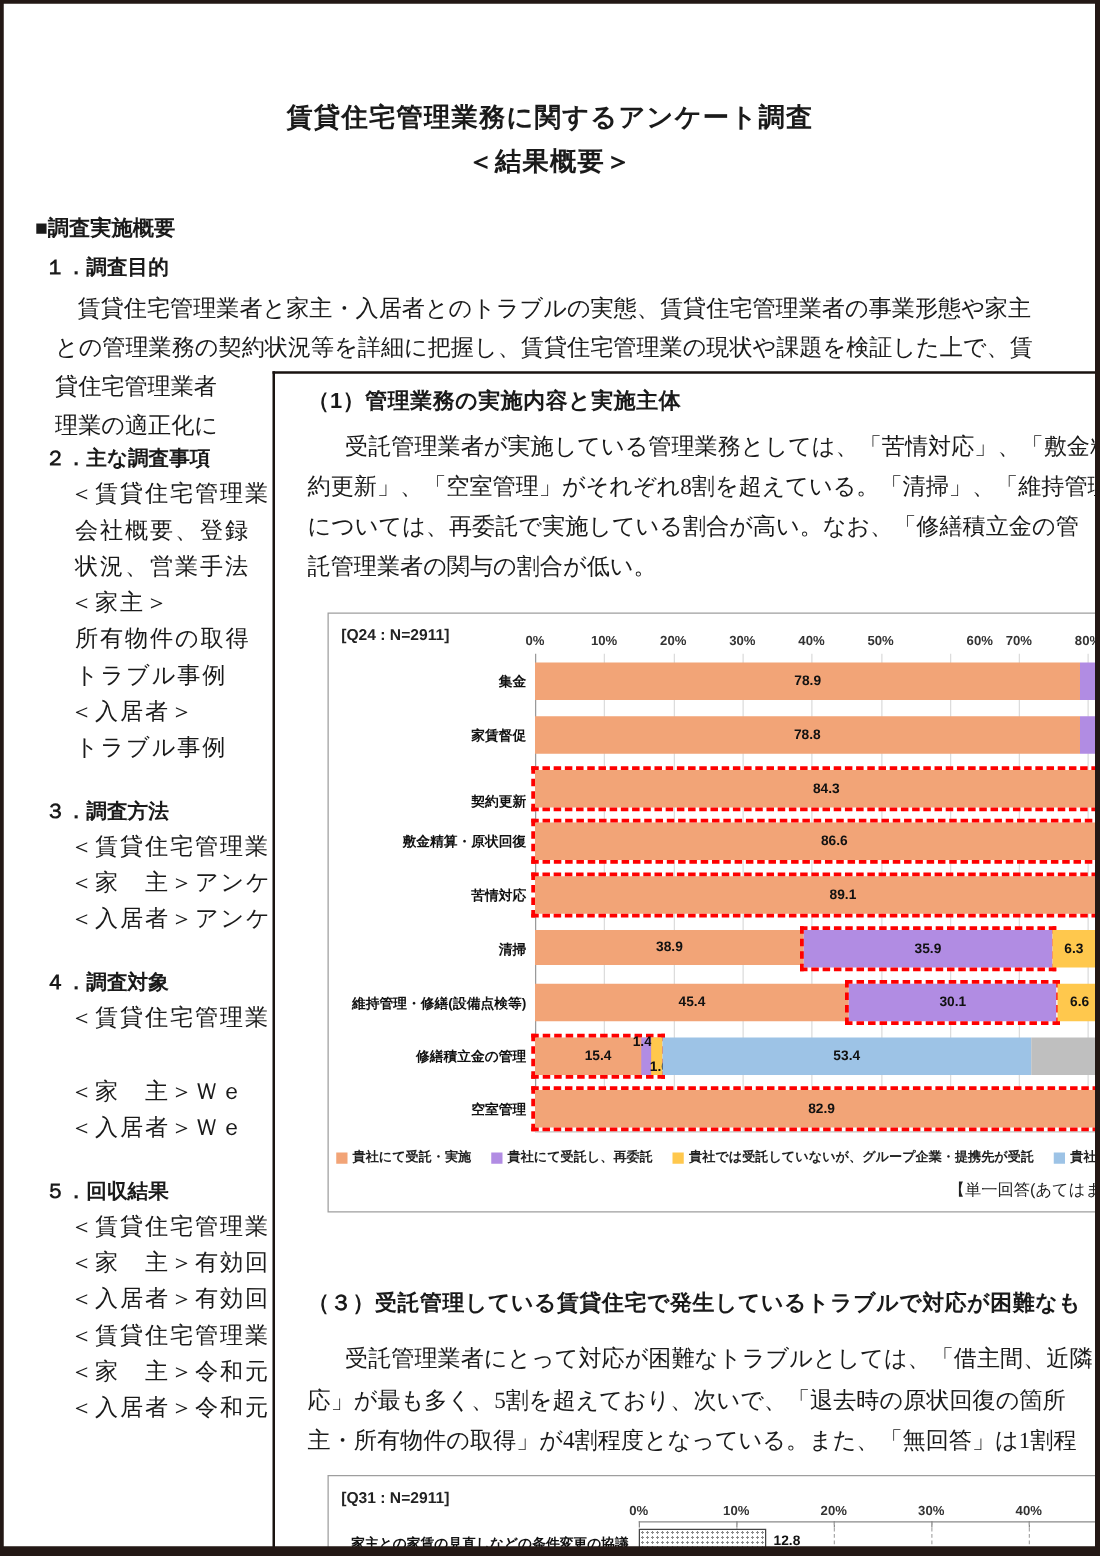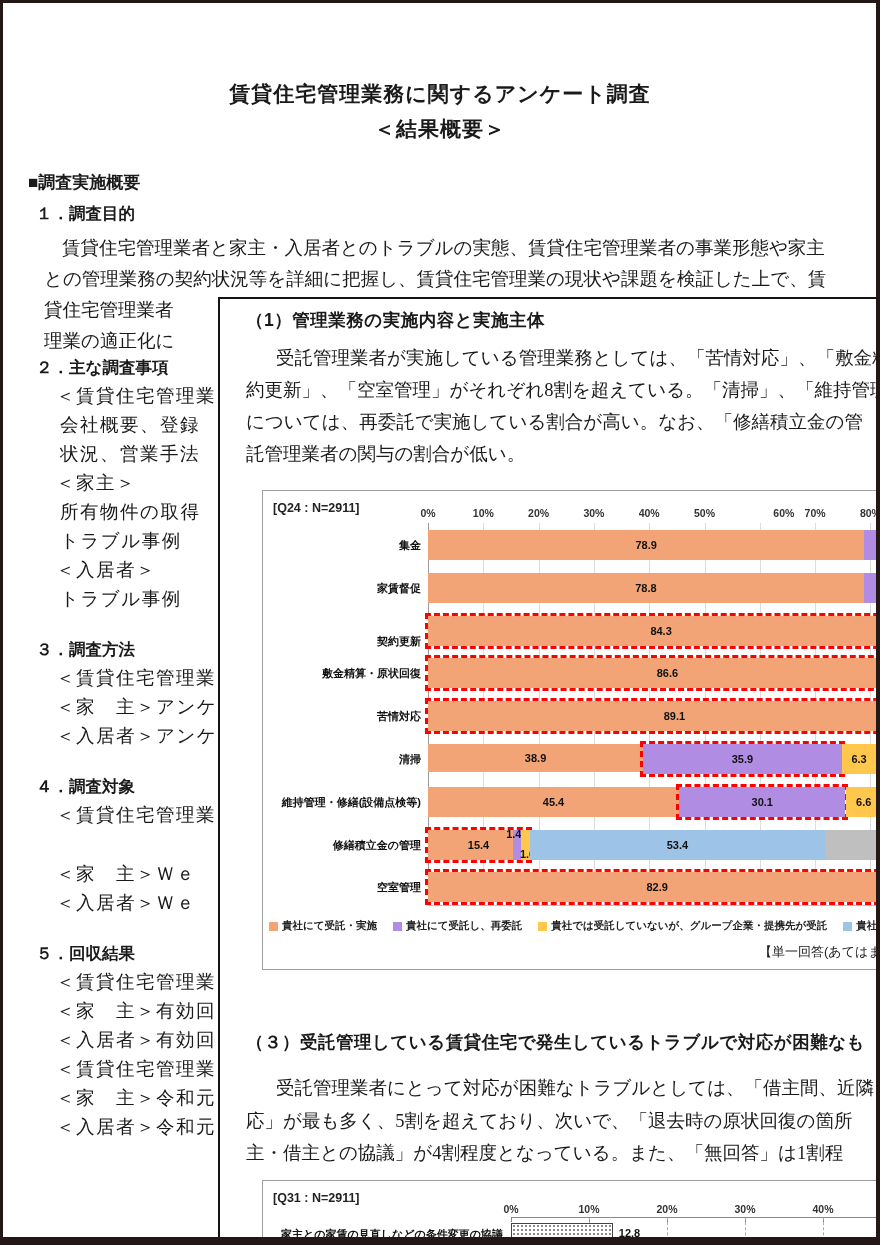--- a/index.html
+++ b/index.html
@@ -225,21 +225,21 @@
     <div class="bar-seg" style="left: 165px; top: 381.4px; width: 458.437px; height: 30px; background: rgb(242, 164, 119);">
       <span class="seg-label">82.9</span>
       <div class="hl"></div>
     </div>
   </div>
 
 <div class="abs ov-h3 gothic">（３）受託管理している賃貸住宅で発生しているトラブルで対応が困難なも</div>
 <div class="abs ov-p3">
   <div class="ln first">受託管理業者にとって対応が困難なトラブルとしては、「借主間、近隣</div>
   <div class="ln">応」が最も多く、5割を超えており、次いで、「退去時の原状回復の箇所</div>
-  <div class="ln">主・借主との協議」が4割程度となっている。また、「無回答」は1割程</div>
+  <div class="ln">主・所有物件の取得」が4割程度となっている。また、「無回答」は1割程</div>
 </div>
 
 <div class="abs chartbox" id="q31">
   <div class="q-label">[Q31 : N=2911]</div>
 <div class="tick-label" style="left: 248px; top: 22px;">0%</div>
     <div class="q31-tickmark" style="left: 248px; top: 36px;"></div>
     <div class="tick-label" style="left: 326px; top: 22px;">10%</div>
     <div class="q31-tickmark" style="left: 326px; top: 36px;"></div>
     <div class="q31-dash" style="left: 326px; top: 36px; height: 44px;"></div>
     <div class="tick-label" style="left: 404px; top: 22px;">20%</div>

